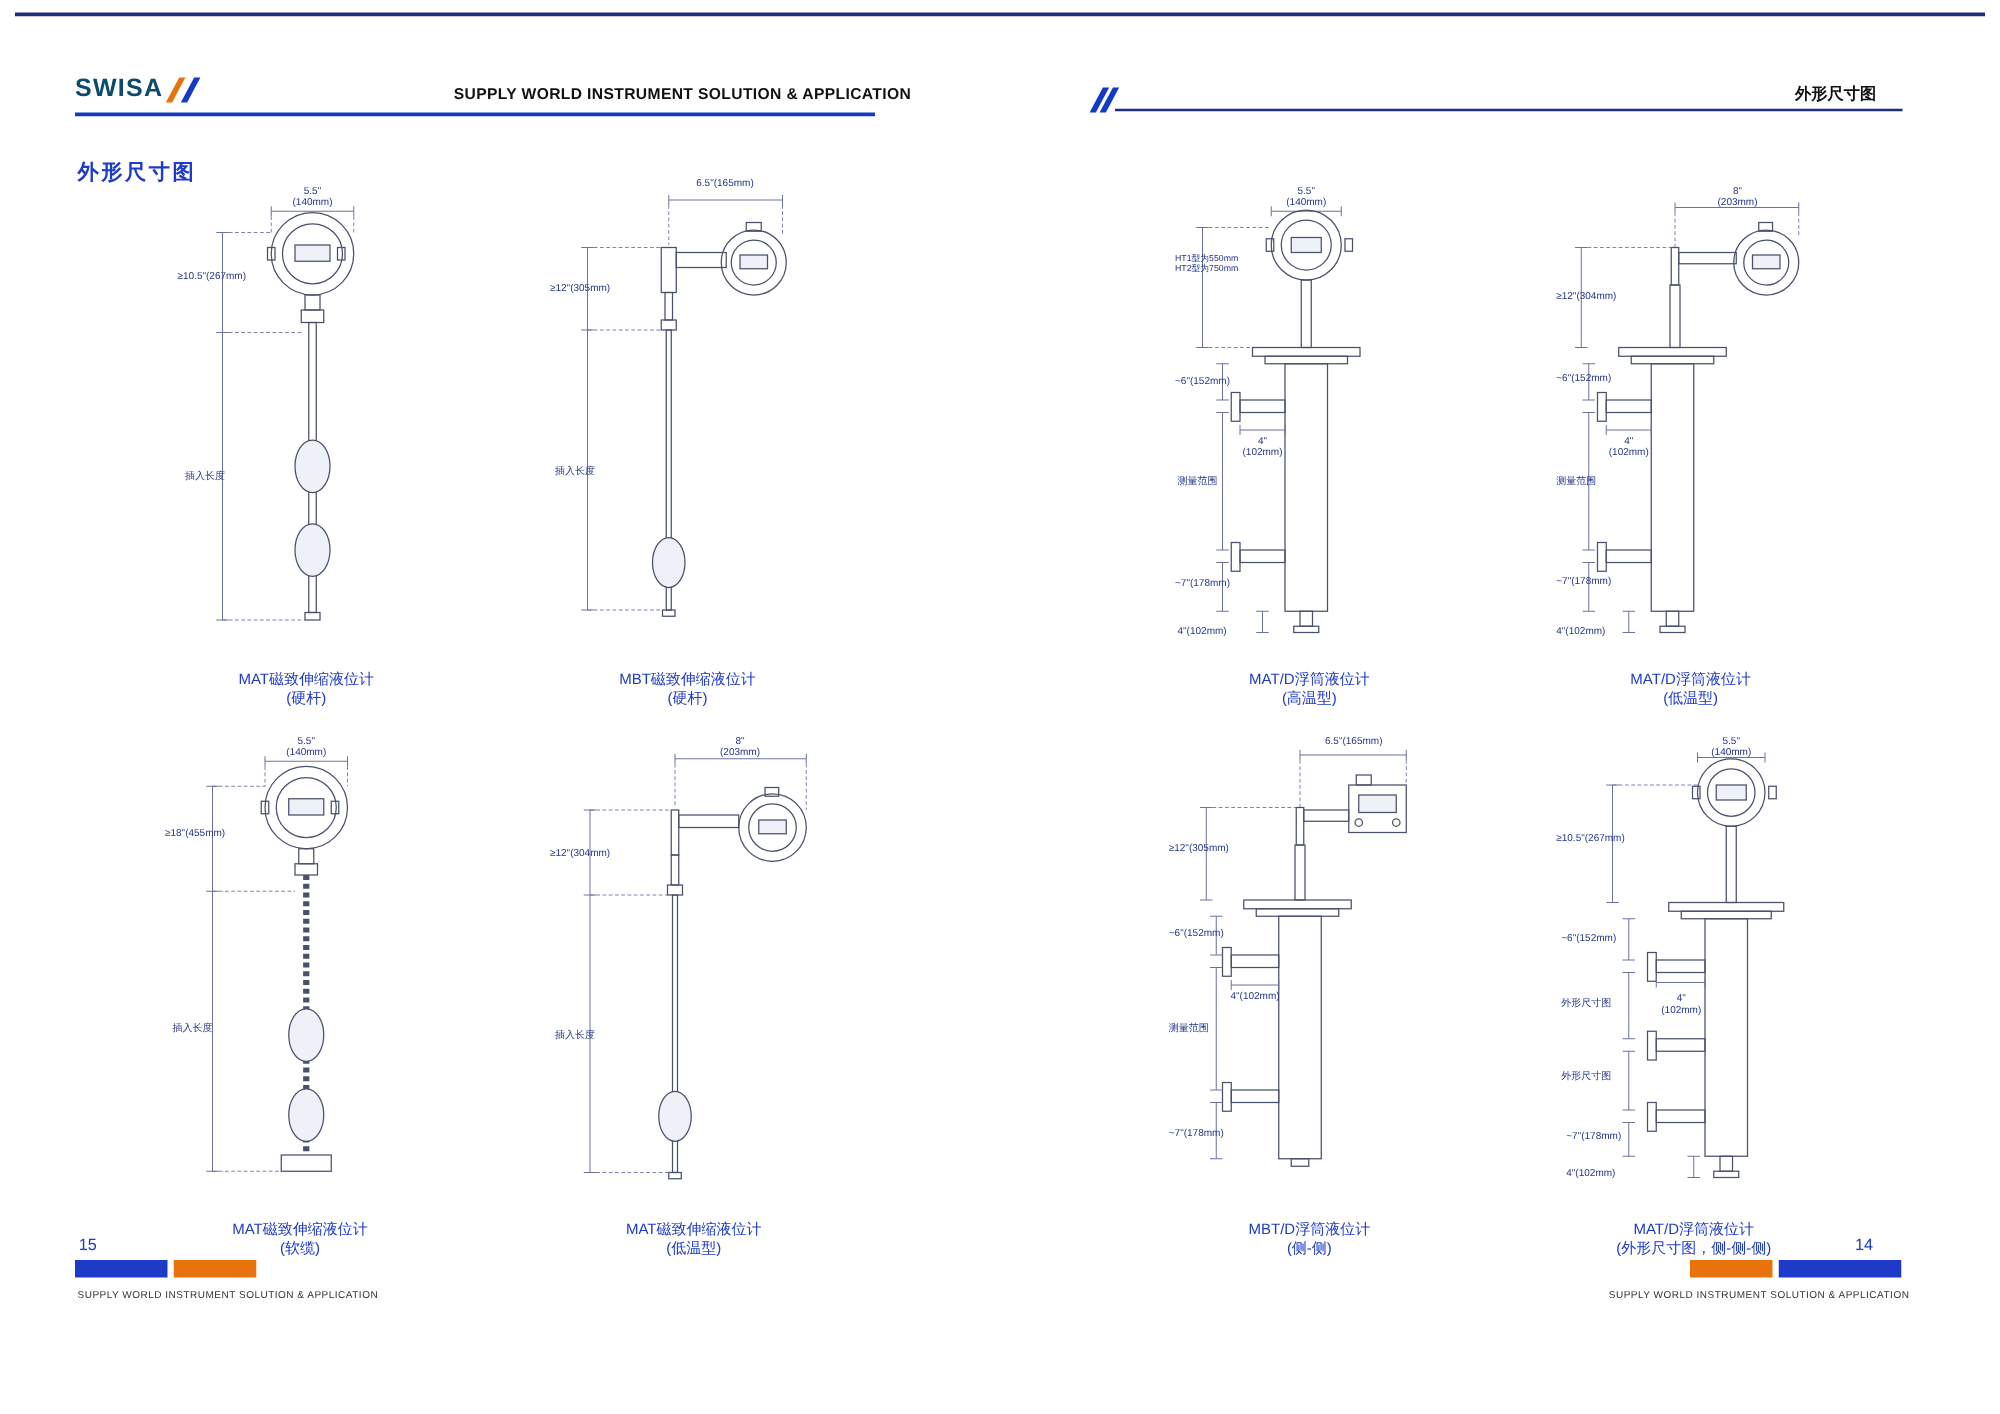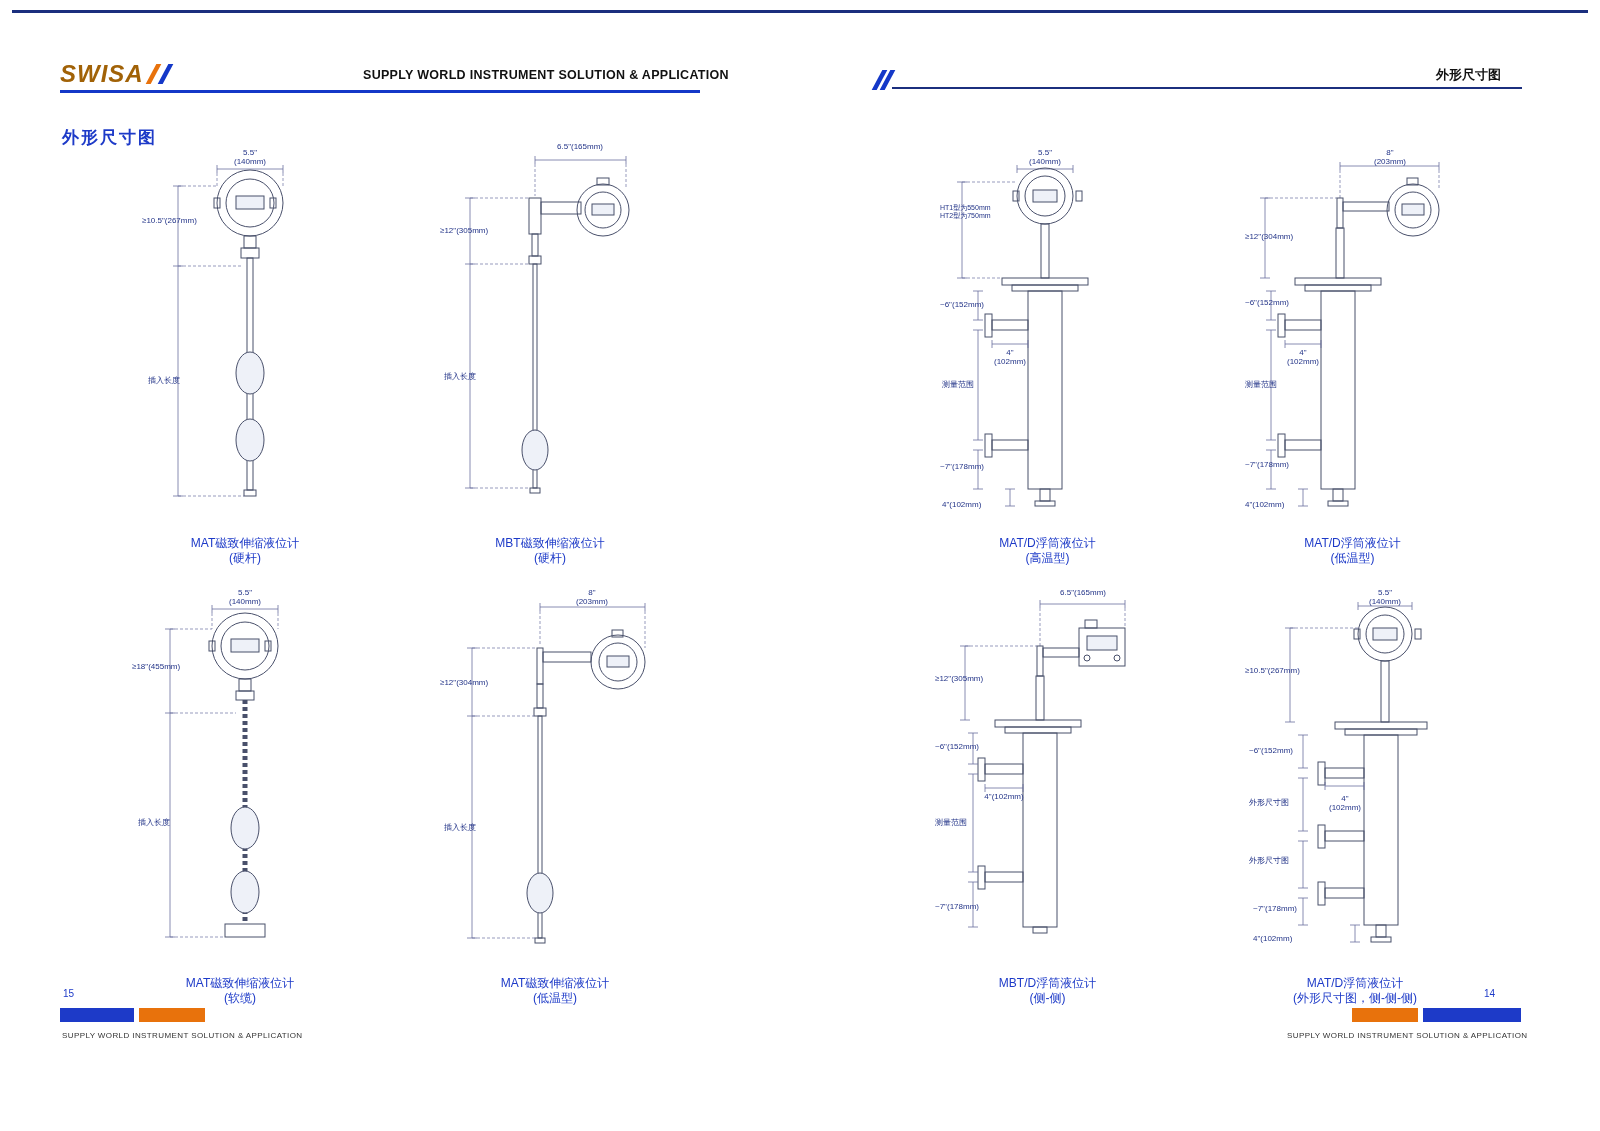--- a/index.html
+++ b/index.html
@@ -1,21 +1,21 @@
 <!DOCTYPE html>
 <html><head>
 <meta charset="utf-8">
 <style>
   *{margin:0;padding:0;box-sizing:border-box}
   html,body{background:#ffffff}
   body{width:1600px;height:1131px;position:relative;font-family:"Liberation Sans",sans-serif;overflow:hidden;color:#222}
   .toprule{position:absolute;left:12px;top:10px;width:1576px;height:3px;background:#1b2f7e}
   
   .logo{position:absolute;left:60px;top:60px;display:flex;align-items:center;gap:4px}
-  .logo-text{font-weight:bold;font-style:italic;font-size:24px;color:#a16207;letter-spacing:1px}
+  .logo-text{font-weight:bold;font-size:20px;color:#0c4a6e;letter-spacing:1px}
   .slash{display:inline-block;width:5px;height:20px;background:#1438c8;transform:skewX(-28deg);margin-left:3px}
   .slash.orange{background:#e8720c}
   .hdr-title-left{position:absolute;left:363px;top:68px;font-size:12.5px;font-weight:bold;color:#111;letter-spacing:.3px}
   .hdr-underline-left{position:absolute;left:60px;top:90px;width:640px;height:3px;background:#1438c8}
   .hdr-slashes-right{position:absolute;left:874px;top:70px;display:flex}
   .hdr-line-right{position:absolute;left:892px;top:87px;width:630px;height:1.5px;background:#1b2f7e}
   .hdr-title-right{position:absolute;left:1436px;top:66px;font-size:13px;font-weight:bold;color:#111}
   .section-title{position:absolute;left:62px;top:126px;font-size:17px;font-weight:bold;color:#1d3ac8;letter-spacing:2px}
   
   .panel{position:absolute}
@@ -23,21 +23,21 @@
   .draw line,.draw rect,.draw circle,.draw ellipse{stroke:#49506b;stroke-width:1;fill:none}
   .draw .dl-ln{stroke:#6a70a0;stroke-width:.8}
   .draw .ext{stroke:#6a70a0;stroke-width:.7;stroke-dasharray:3 2}
   .draw .scr{fill:#eef1f8}
   .draw .cable{stroke-width:5;stroke-dasharray:4 3}
   .dl{position:absolute;font-size:8px;line-height:9px;color:#233488;white-space:nowrap}
   .dl.sm{font-size:7px;line-height:8px}
   .c{transform:translateX(-50%);text-align:center}
   .cap{position:absolute;left:0;right:0;bottom:2px;text-align:center;color:#1d3ac8;font-size:12px;line-height:15px;font-weight:500}
   
-  .pageno{position:absolute;font-size:10px;color:#1d3ac8;font-weight:500}
+  .pageno{position:absolute;font-size:13px;color:#1d3ac8;font-weight:500}
   .bar{position:absolute;height:14px}
   .bar.blue{background:#1d3ac8}
   .bar.orange{background:#e8720c}
   .foot-text{position:absolute;font-size:8px;color:#333;letter-spacing:.4px}
 </style>
 </head>
 <body>
 
 <div class="toprule"></div>
 

